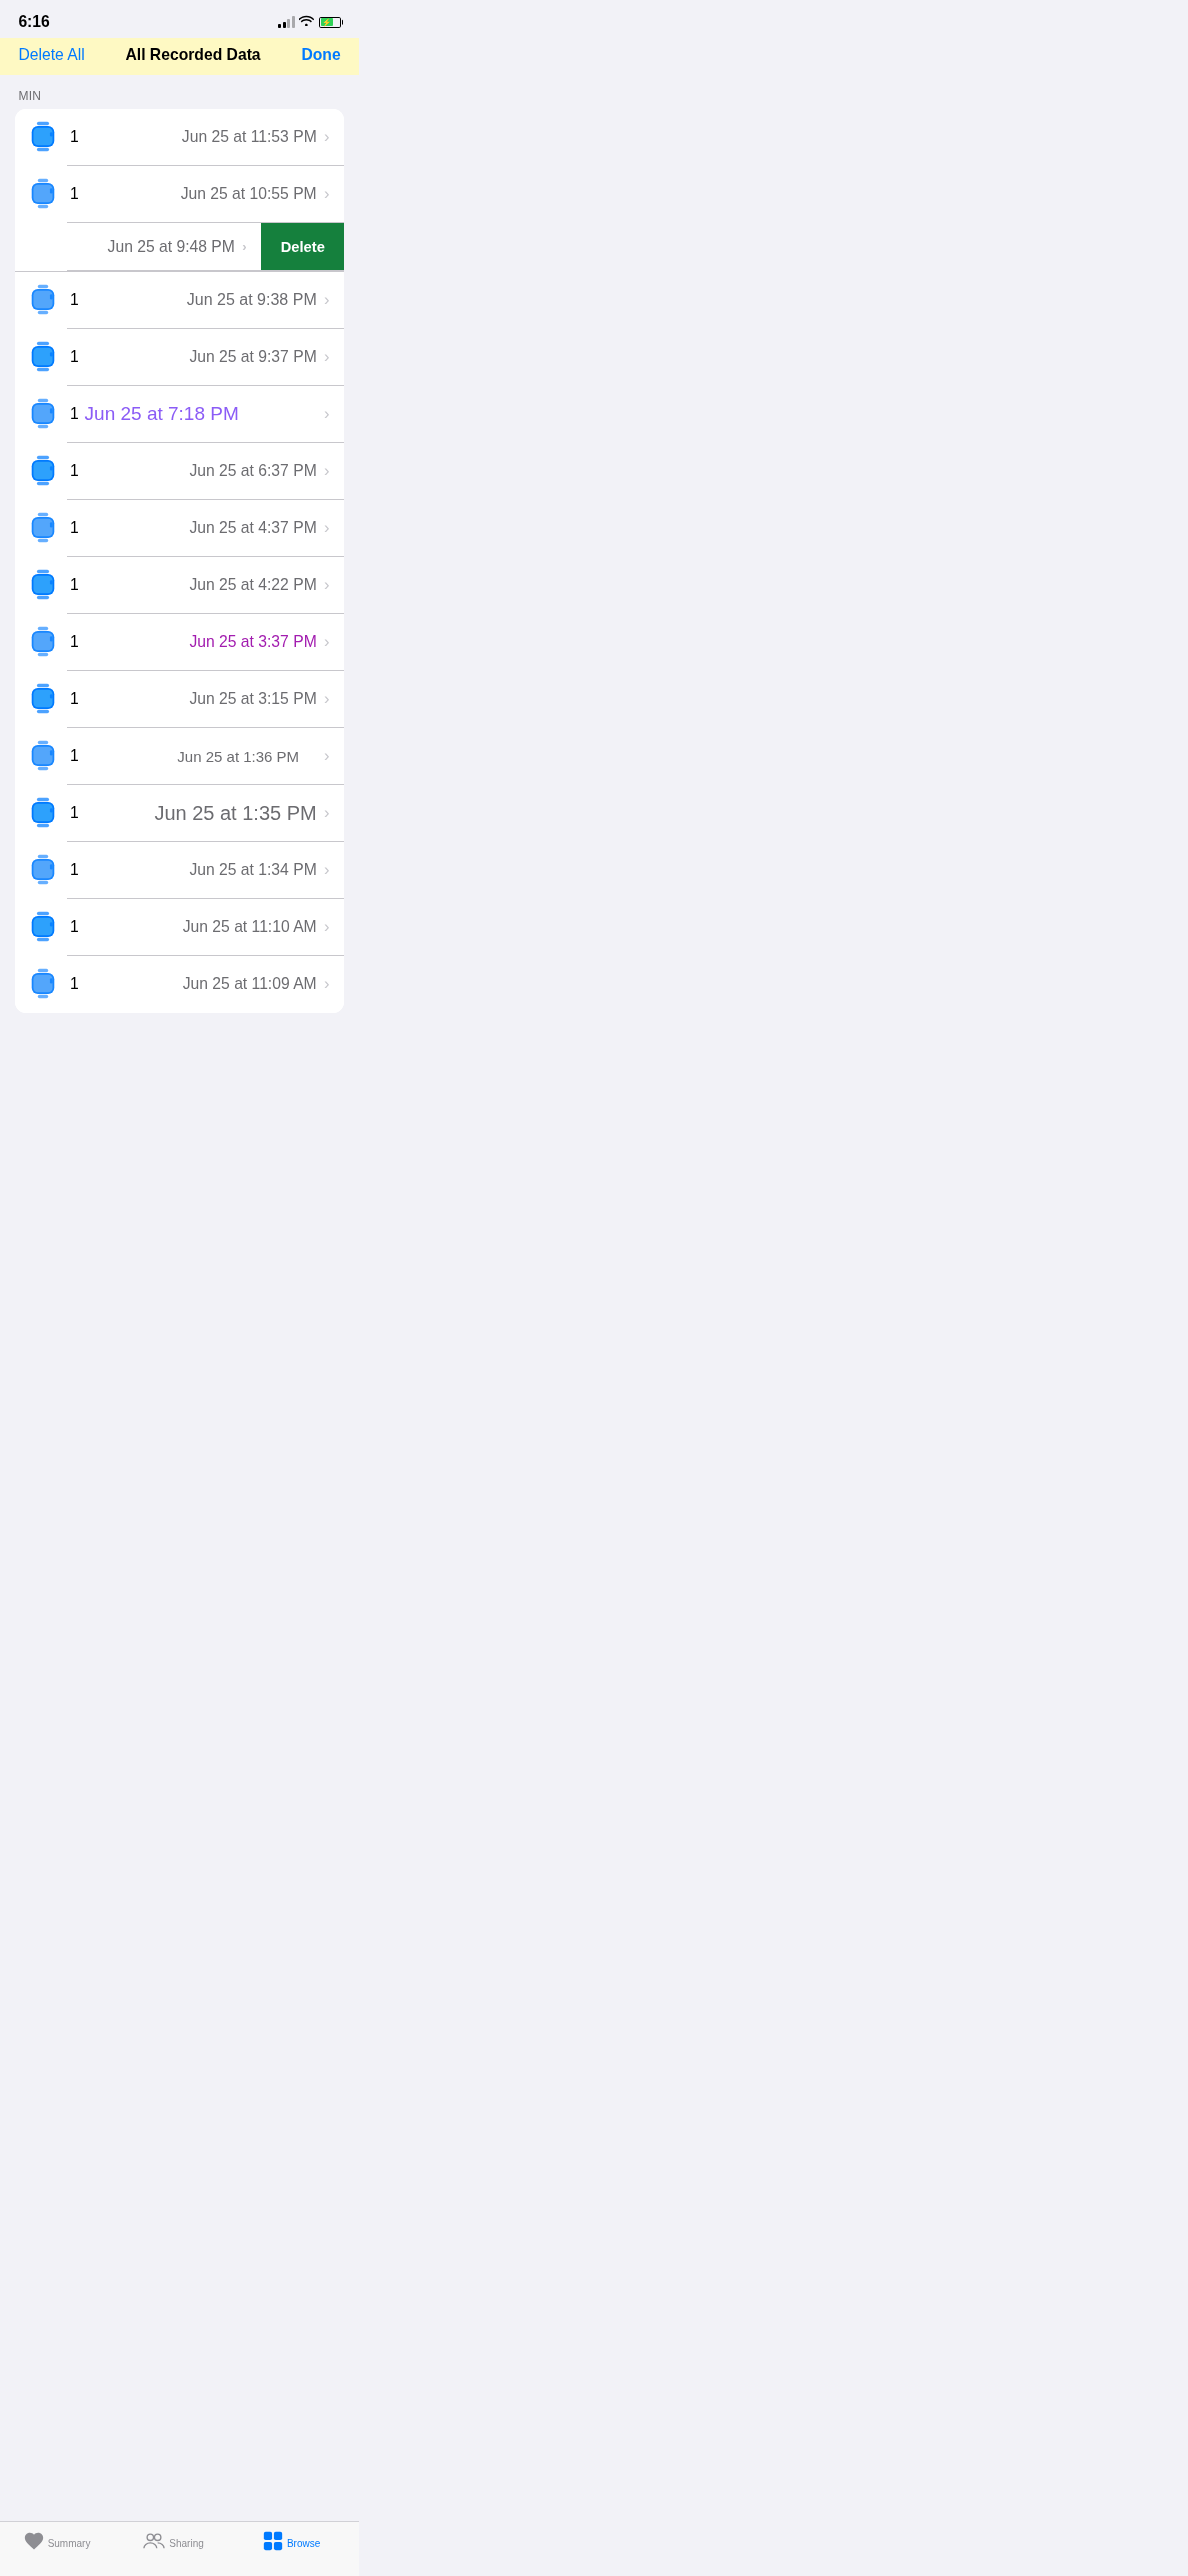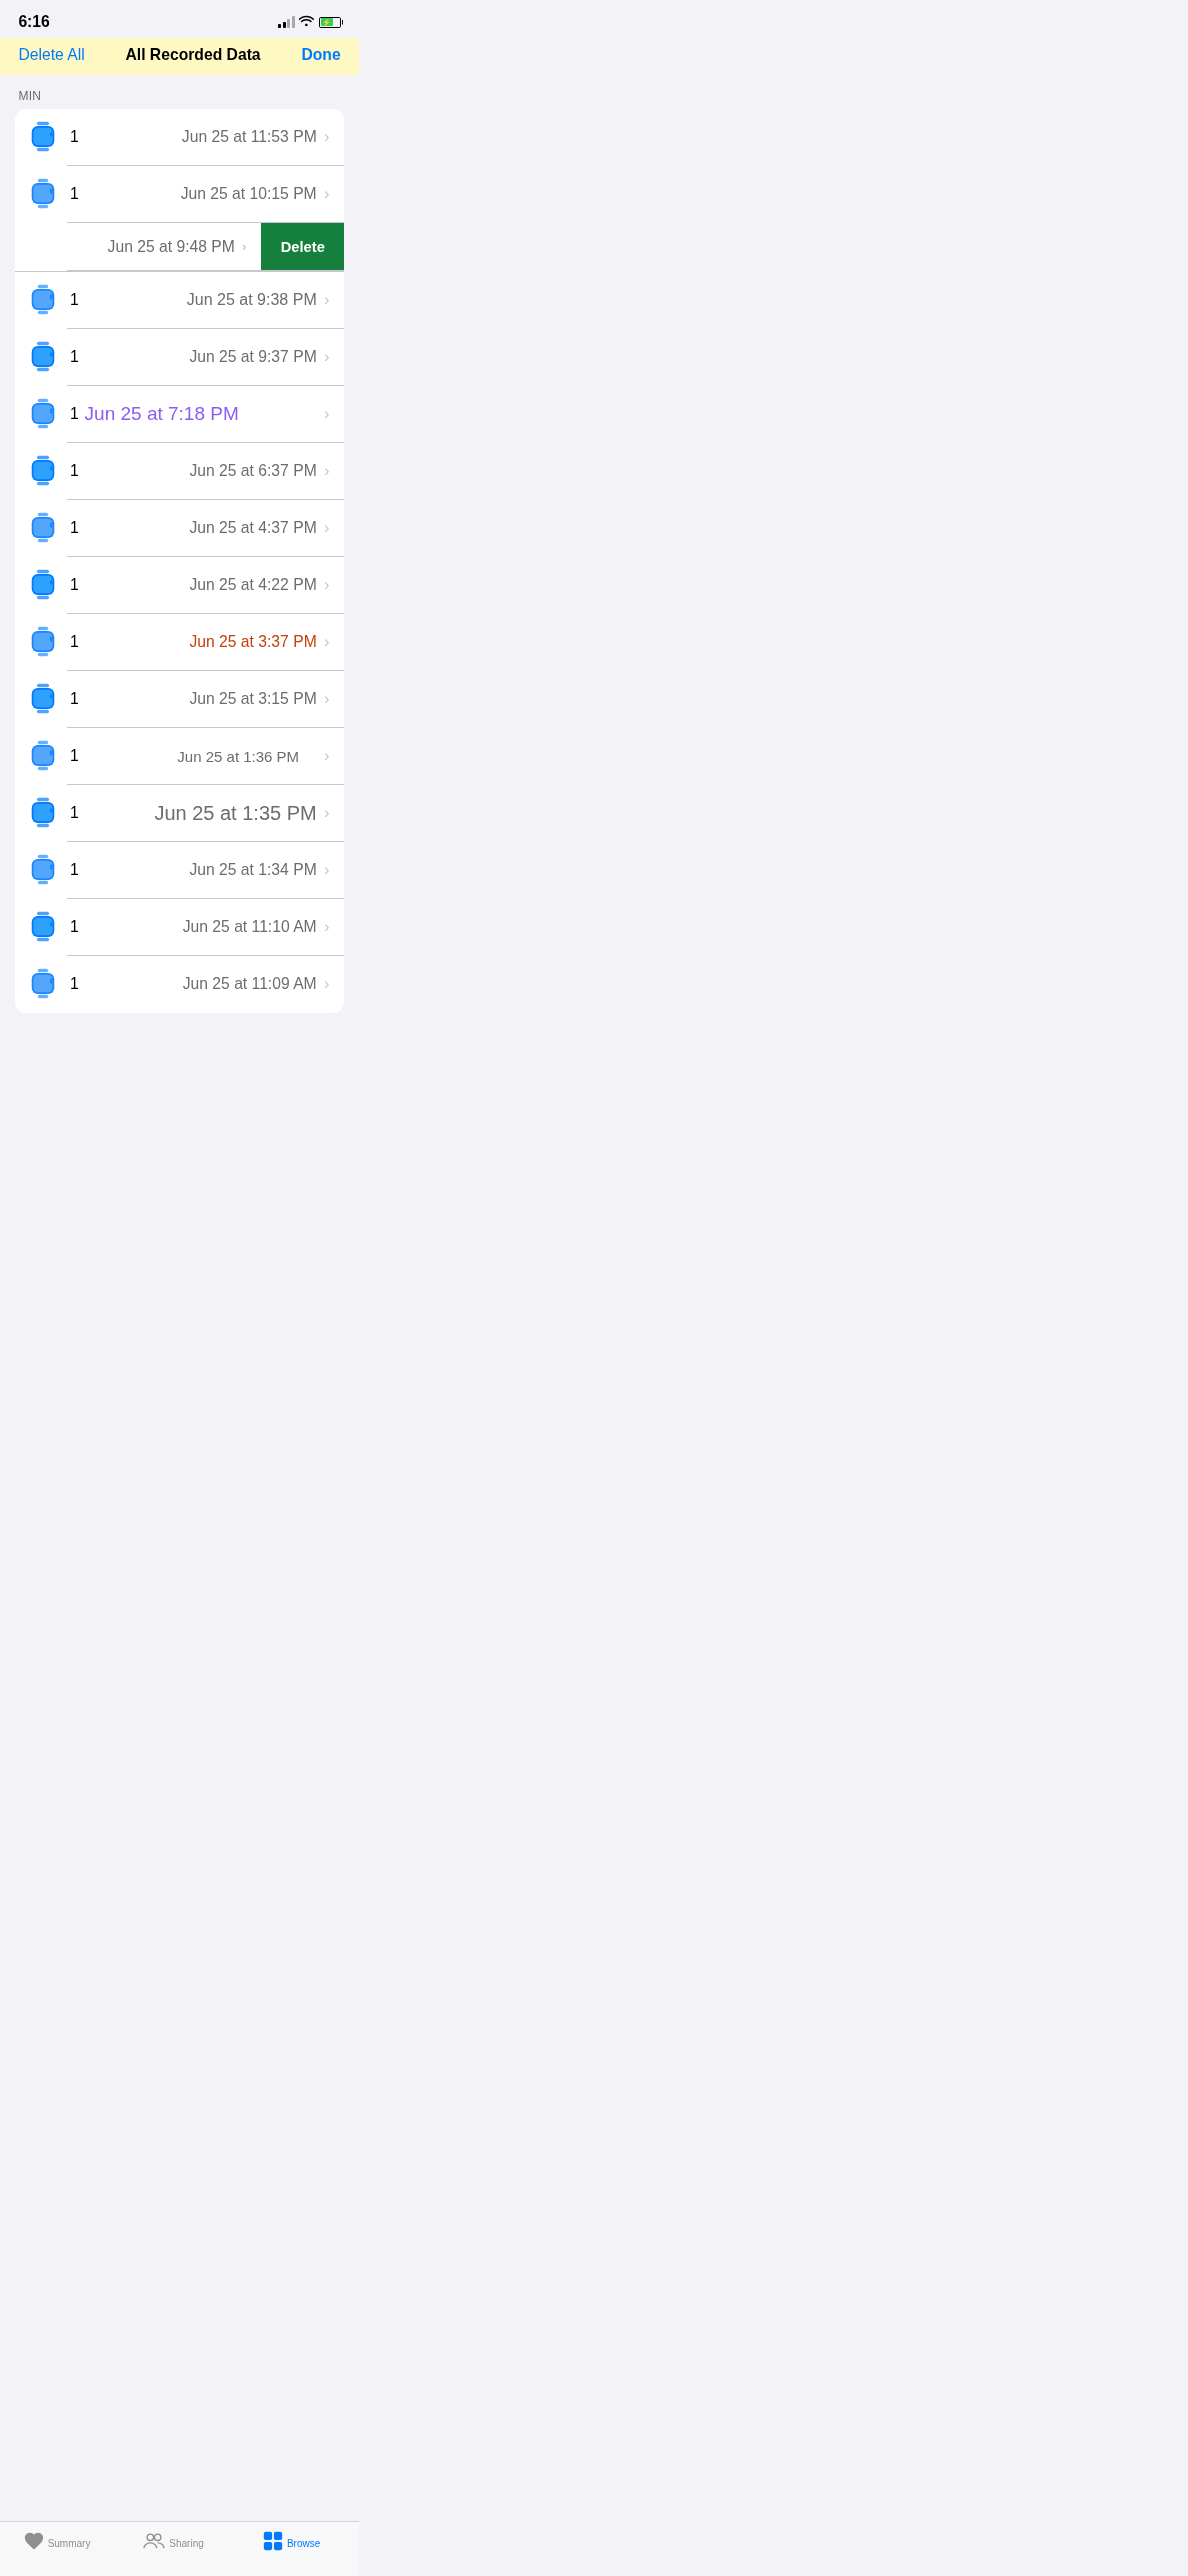--- a/index.html
+++ b/index.html
@@ -285,21 +285,21 @@
       </div>
       <div class="list-item">
         <div style="width: 29.5px; height: 35px; margin-right: 11px; flex-shrink: 0;"><svg class="watch-svg" viewBox="0 0 30 38" fill="none" xmlns="http://www.w3.org/2000/svg">
       <rect x="9" y="2" width="12" height="4" rx="2" fill="#007aff" opacity="0.6"></rect>
       <rect x="9" y="32" width="12" height="4" rx="2" fill="#007aff" opacity="0.6"></rect>
       <rect x="2" y="7" width="26" height="24" rx="7" fill="#007aff" opacity="0.9"></rect>
       <rect x="4" y="9" width="22" height="20" rx="5" fill="#aad4f5" opacity="0.4"></rect>
       <rect x="23" y="13" width="3" height="6" rx="1.5" fill="#007aff" opacity="0.7"></rect>
     </svg></div>
         <span style="font-size: 15.7px; color: rgb(0, 0, 0); min-width: 14.7px;">1</span>
-        <span style="flex: 1 1 0%; text-align: right; font-size: 15.7px; color: rgb(108, 108, 112); margin-right: 7.4px;">Jun 25 at 10:15 PM</span>
+        <span style="flex: 1 1 0%; text-align: right; font-size: 15.7px; color: rgb(108, 108, 112); margin-right: 7.4px;">Jun 25 at 10:55 PM</span>
         <span style="color: rgb(199, 199, 204); font-size: 16.6px; font-weight: 400;">›</span>
       </div>
       <div class="delete-overlay" style="position: relative; overflow: hidden; border-bottom: 0.5px solid rgb(200, 199, 204);">
         <div style="display: flex; align-items: center; padding: 11px 14.7px; background: rgb(255, 255, 255); min-height: 48px; transform: translateX(-83px); position: relative; z-index: 1;">
           <span style="flex: 1 1 0%; text-align: right; font-size: 15.7px; color: rgb(108, 108, 112); margin-right: 7.4px;">Jun 25 at 9:48 PM</span>
           <span style="color: rgb(199, 199, 204); font-size: 13px; font-weight: 600;">›</span>
         </div>
         <div class="delete-btn">Delete</div>
       </div>
       <div class="list-item">
@@ -376,21 +376,21 @@
       </div>
       <div class="list-item">
         <div style="width: 29.5px; height: 35px; margin-right: 11px; flex-shrink: 0;"><svg class="watch-svg" viewBox="0 0 30 38" fill="none" xmlns="http://www.w3.org/2000/svg">
       <rect x="9" y="2" width="12" height="4" rx="2" fill="#007aff" opacity="0.6"></rect>
       <rect x="9" y="32" width="12" height="4" rx="2" fill="#007aff" opacity="0.6"></rect>
       <rect x="2" y="7" width="26" height="24" rx="7" fill="#007aff" opacity="0.9"></rect>
       <rect x="4" y="9" width="22" height="20" rx="5" fill="#aad4f5" opacity="0.4"></rect>
       <rect x="23" y="13" width="3" height="6" rx="1.5" fill="#007aff" opacity="0.7"></rect>
     </svg></div>
         <span style="font-size: 15.7px; color: rgb(0, 0, 0); min-width: 14.7px;">1</span>
-        <span style="flex: 1 1 0%; text-align: right; font-size: 15.7px; color: #c2410c; margin-right: 7.4px;">Jun 25 at 3:37 PM</span>
+        <span style="flex: 1 1 0%; text-align: right; font-size: 15.7px; color: #a21caf; margin-right: 7.4px;">Jun 25 at 3:37 PM</span>
         <span style="color: rgb(199, 199, 204); font-size: 16.6px; font-weight: 400;">›</span>
       </div>
       <div class="list-item">
         <div style="width: 29.5px; height: 35px; margin-right: 11px; flex-shrink: 0;"><svg class="watch-svg" viewBox="0 0 30 38" fill="none" xmlns="http://www.w3.org/2000/svg">
       <rect x="8" y="2" width="14" height="4" rx="2" fill="#007aff" opacity="0.7"></rect>
       <rect x="8" y="32" width="14" height="4" rx="2" fill="#007aff" opacity="0.7"></rect>
       <rect x="2" y="7" width="26" height="24" rx="7" fill="#007aff"></rect>
       <rect x="4" y="9" width="22" height="20" rx="5" fill="#5ac8fa" opacity="0.5"></rect>
       <rect x="23" y="14" width="3" height="5" rx="1.5" fill="#007aff" opacity="0.8"></rect>
     </svg></div>

